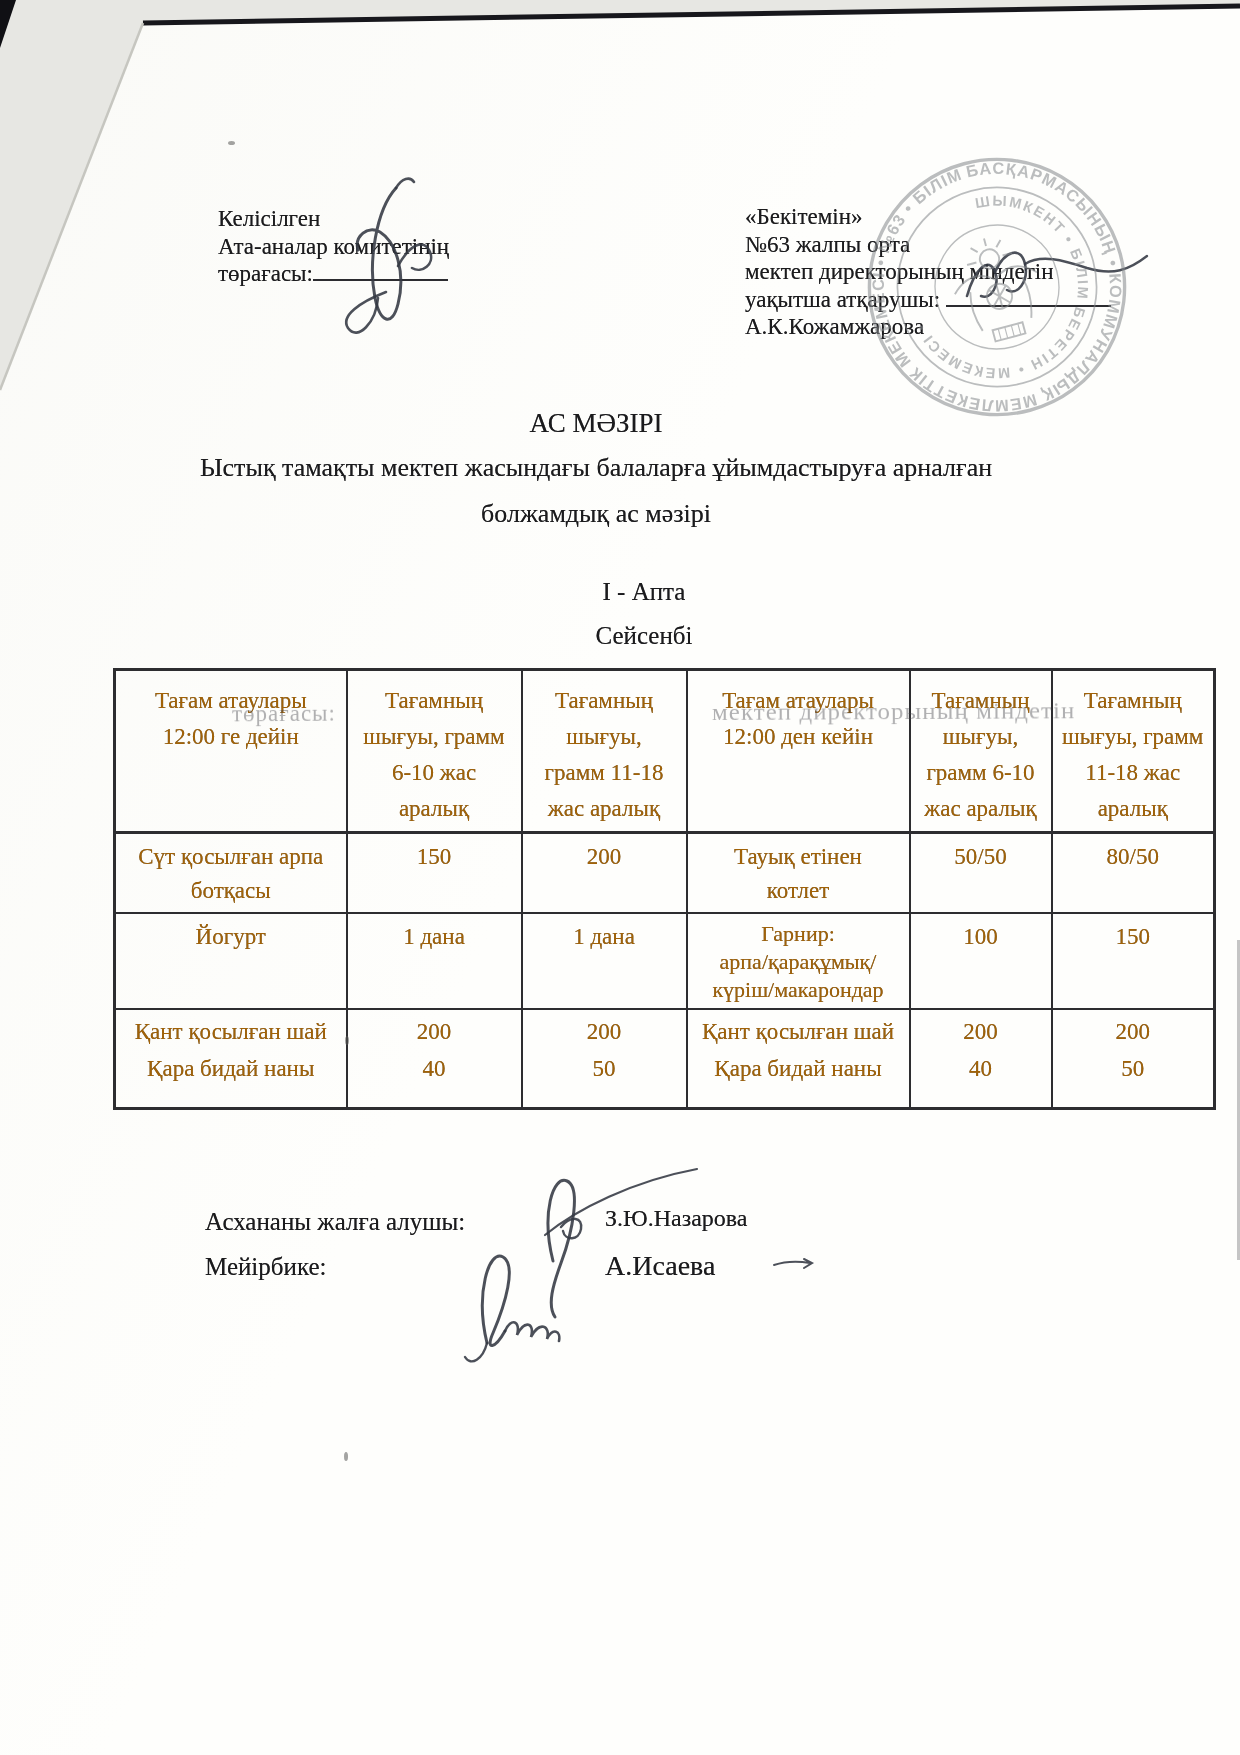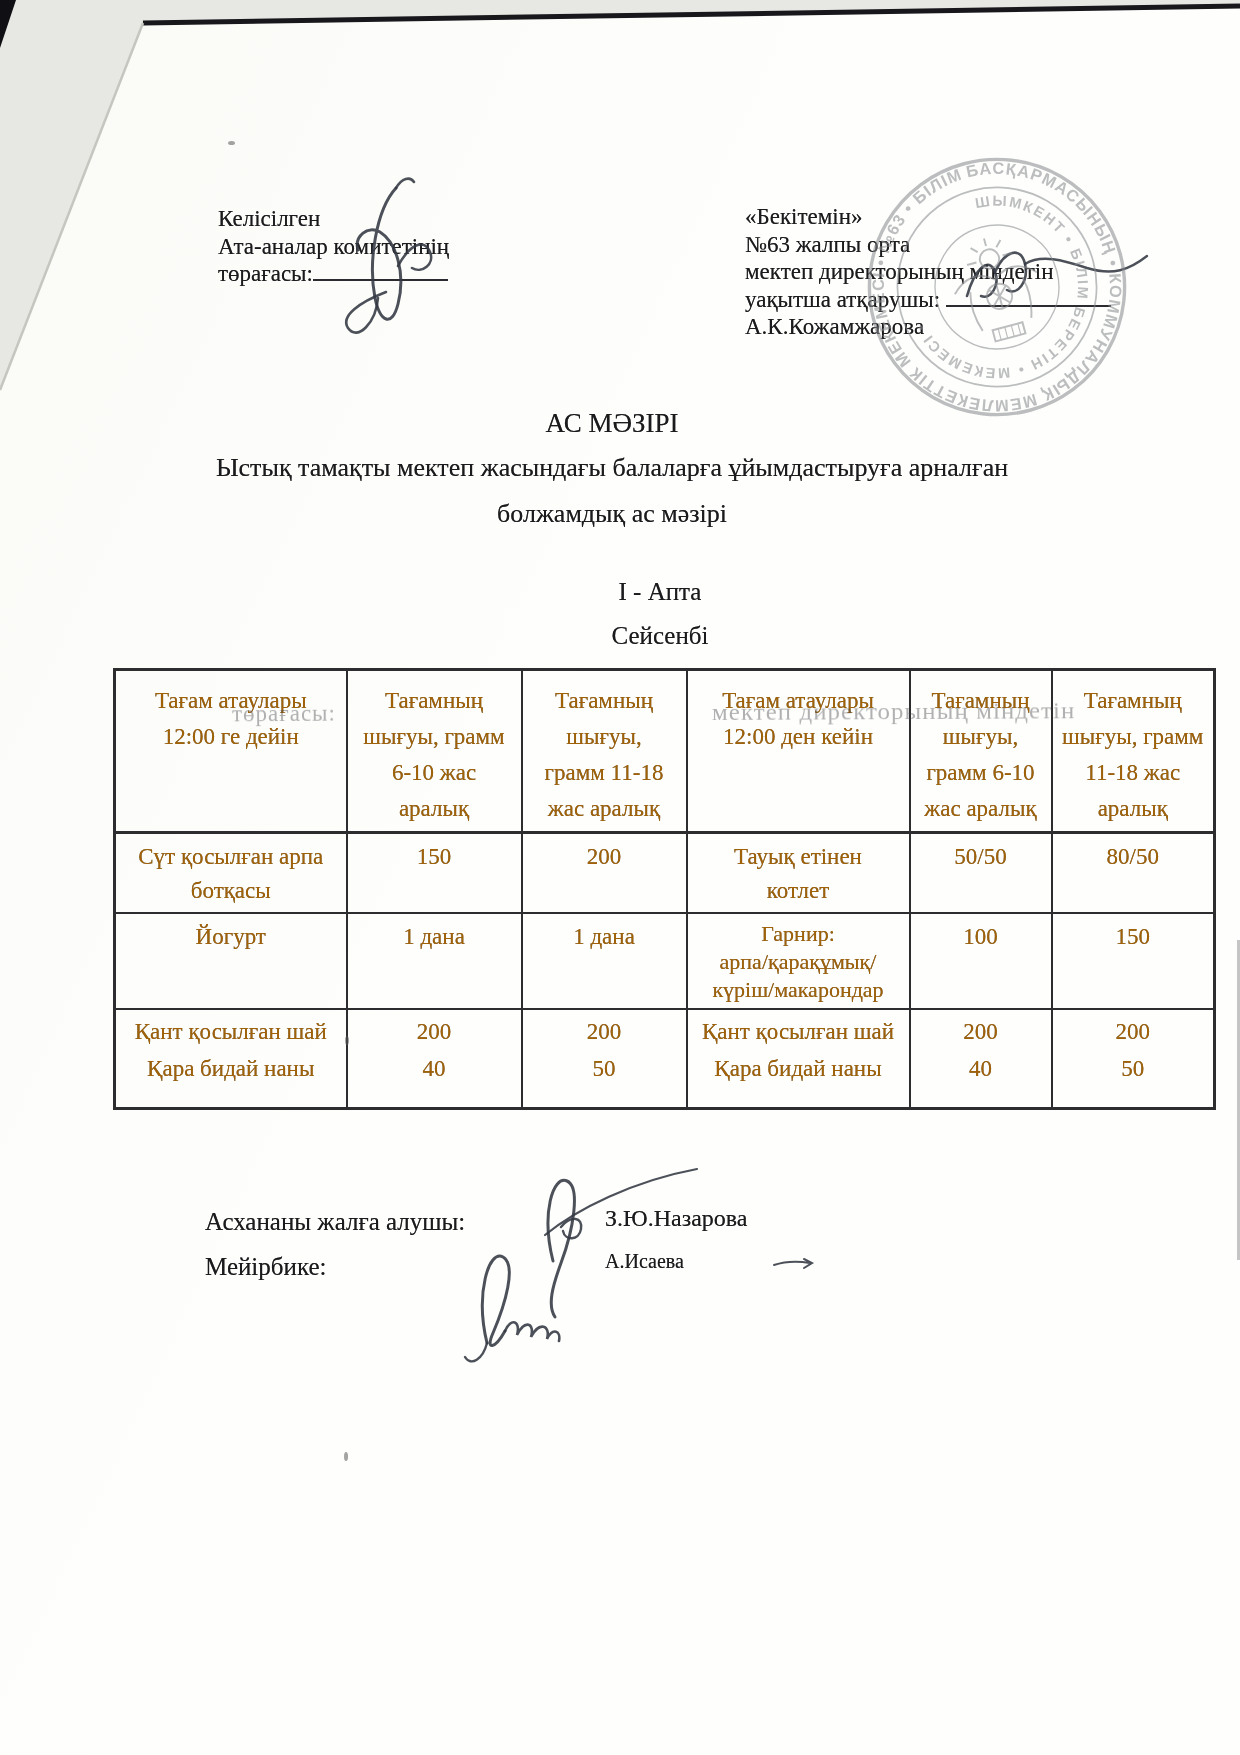--- a/index.html
+++ b/index.html
@@ -14,21 +14,21 @@
   .paper{
     position:absolute;inset:0;
     background:linear-gradient(115deg,#fafaf7,#fefefc 45%);
     clip-path:polygon(143px 23px,1240px 6px,1240px 1755px,0px 1755px,0px 390px);
   }
   .edges{position:absolute;inset:0;pointer-events:none;}
   .content{position:absolute;inset:0;}
   .txt{position:absolute;white-space:nowrap;text-shadow:0 0 .5px rgba(25,25,28,.65);}
   .blk{font-size:23px;line-height:27.5px;}
   .uline{display:inline-block;border-bottom:2px solid #2c2c30;height:1px;vertical-align:baseline;}
-  .centered{position:absolute;left:16px;width:1192px;text-align:center;white-space:nowrap;text-shadow:0 0 .5px rgba(25,25,28,.65);}
+  .centered{position:absolute;left:0;width:1192px;text-align:center;white-space:nowrap;text-shadow:0 0 .5px rgba(25,25,28,.65);}
   .ghost{position:absolute;font-size:23px;color:#46464c;opacity:.42;white-space:nowrap;letter-spacing:1px;filter:blur(.3px);}
   
   table.menu{
     position:absolute;left:113px;top:668px;width:1100px;
     border-collapse:collapse;table-layout:fixed;
     font-size:23px;color:#a16207;
   }
   table.menu td{
     border:2px solid #2d2d30;
     text-align:center;vertical-align:top;
@@ -200,21 +200,21 @@
         </tr>
       </tbody>
     </table>
 
     <div class="ghost" style="left:232px;top:701px;transform:rotate(-.4deg);">төрағасы:</div>
     <div class="ghost" style="left:712px;top:700px;transform:scaleX(1.08) rotate(-.3deg);transform-origin:left;">мектеп директорының міндетін</div>
 
     <div class="txt" style="left:205px;top:1208px;font-size:25px;">Асхананы жалға алушы:</div>
     <div class="txt" style="left:205px;top:1253px;font-size:25px;">Мейірбике:</div>
     <div class="txt" style="left:605px;top:1205px;font-size:24px;">З.Ю.Назарова</div>
-    <div class="txt" style="left:605px;top:1250px;font-size:20px;">А.Исаева</div>
+    <div class="txt" style="left:605px;top:1250px;font-size:28px;">А.Исаева</div>
 
     <svg class="sig" style="left:425px;top:1165px;" width="300" height="210" viewBox="0 0 300 210">
 
       <path d="M128,96 C116,48 128,10 142,16 C156,22 148,66 136,98 C128,120 122,140 130,152" stroke-width="3"></path>
       <path d="M136,62 C146,50 158,52 156,64 C154,76 140,76 138,66" stroke-width="2.4"></path>
       <path d="M120,70 C152,44 208,16 272,4" stroke-width="2.2"></path>
 
       <path d="M62,178 C50,128 64,84 78,92 C92,100 80,140 68,168 C60,186 70,184 80,166" stroke-width="3"></path>
       <path d="M80,166 C86,152 96,156 92,170 C100,154 110,158 106,172 C114,156 126,160 122,174 C128,162 136,166 134,176" stroke-width="2.6"></path>
       <path d="M62,178 C58,194 46,202 40,192" stroke-width="2.4"></path>

